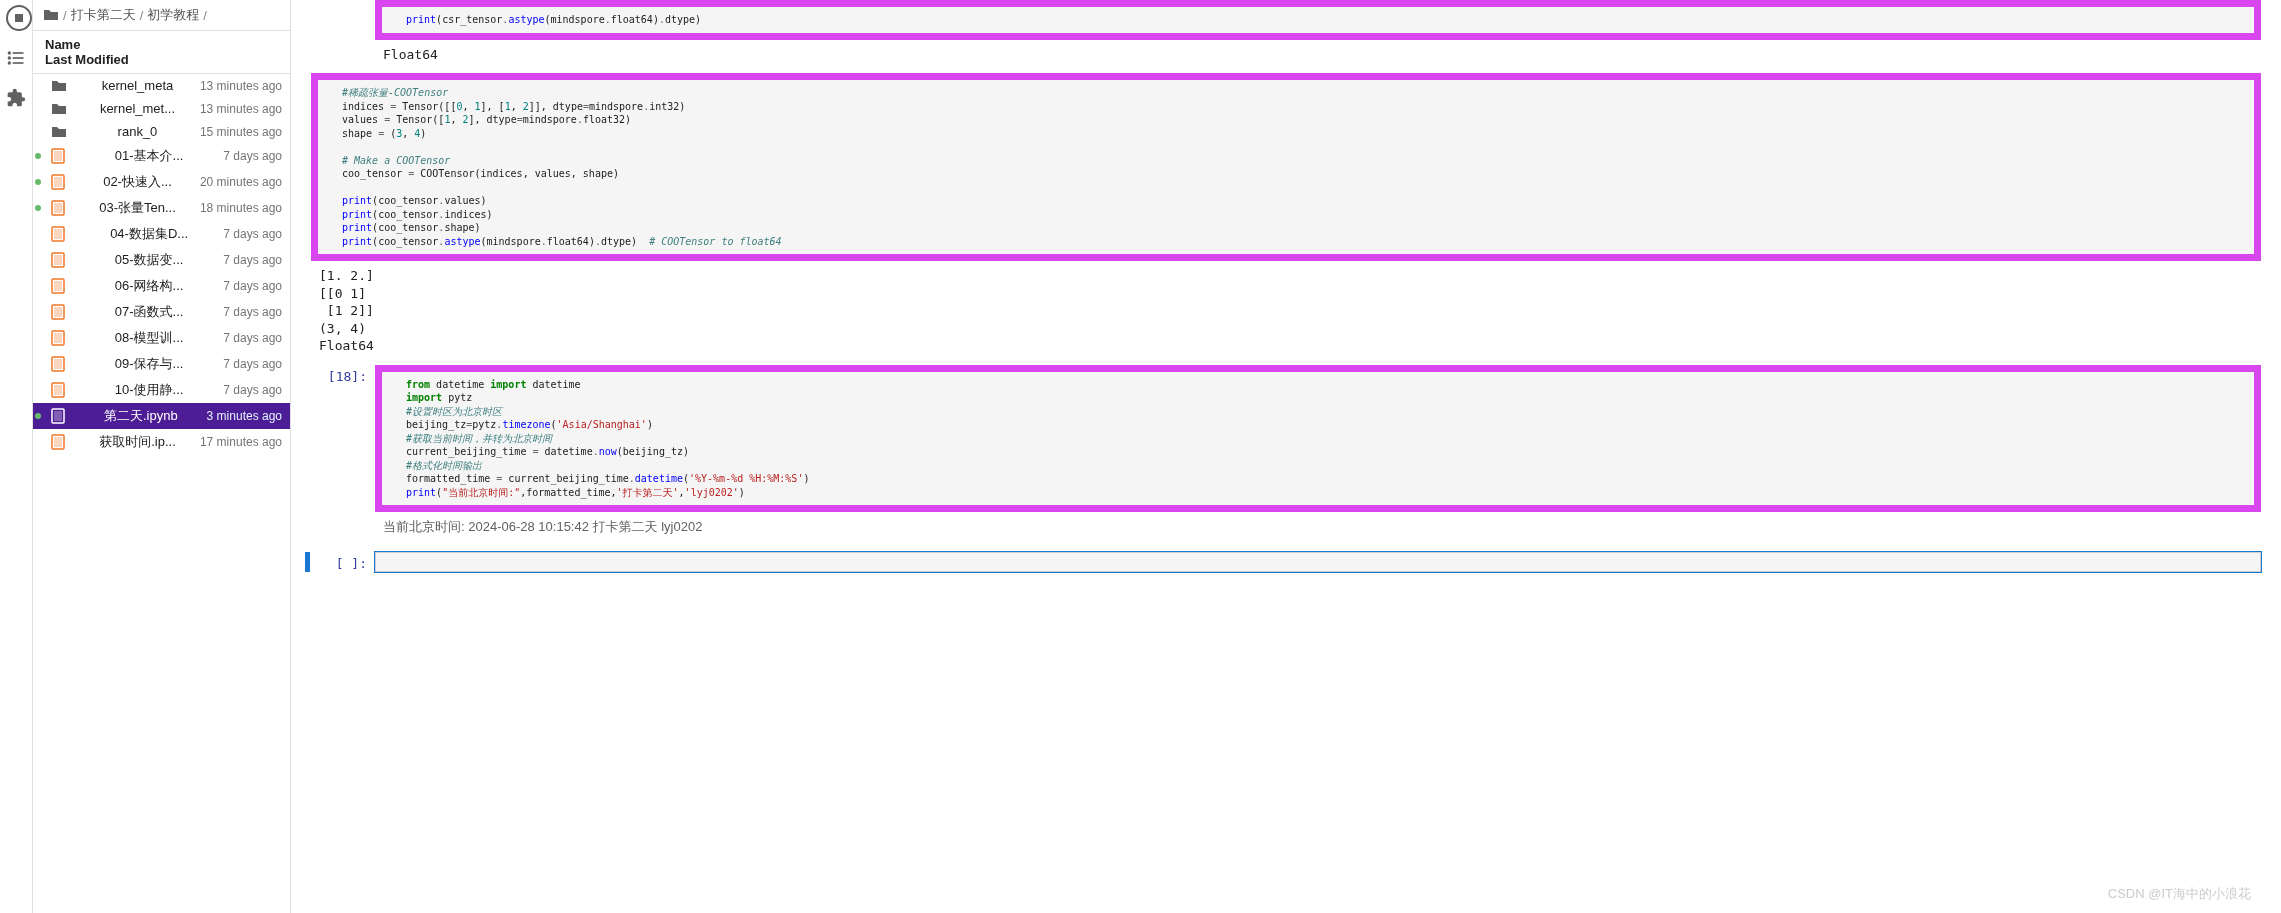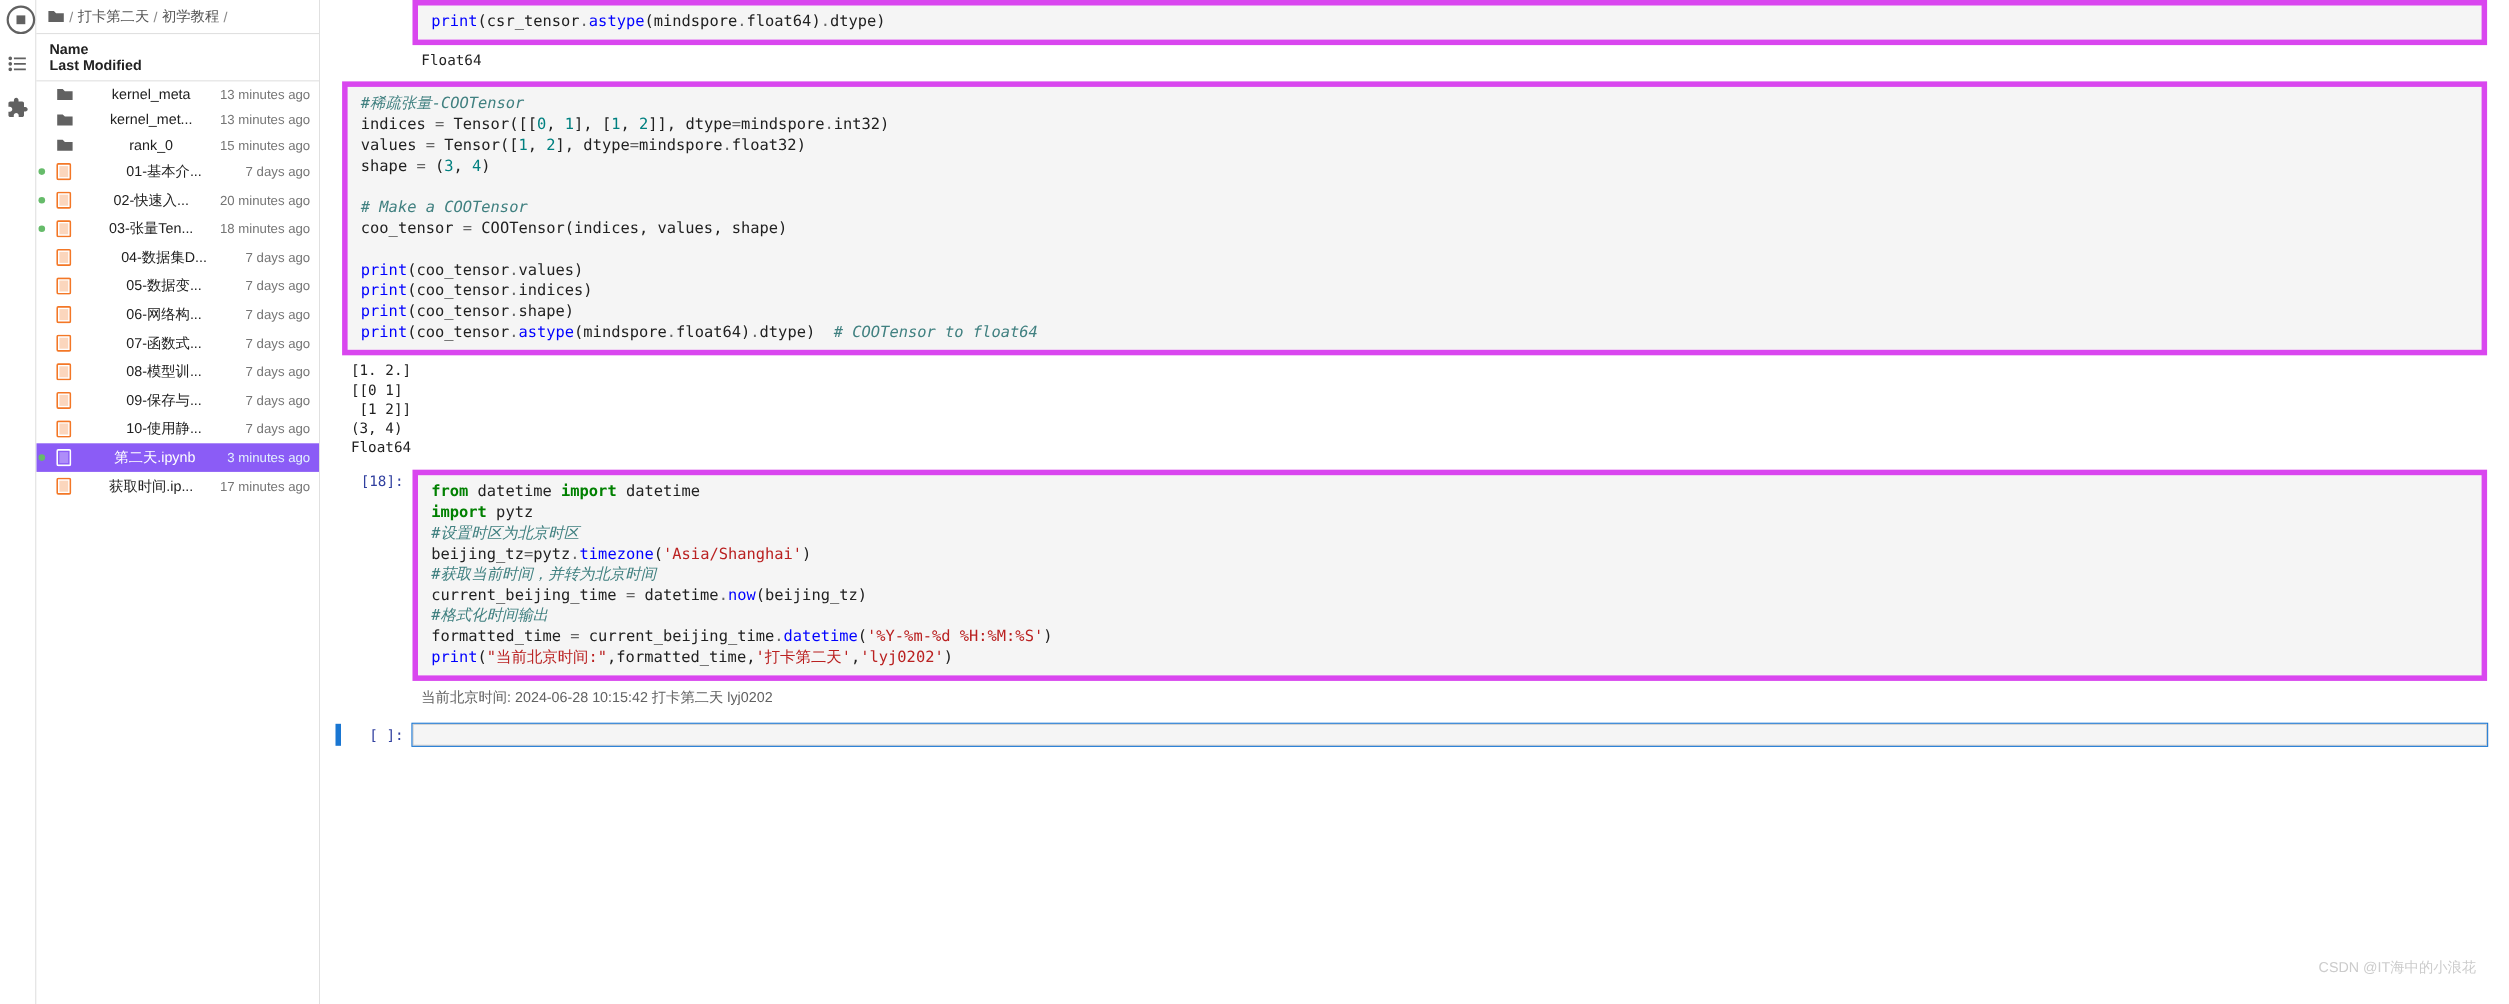--- a/index.html
+++ b/index.html
@@ -5,45 +5,45 @@
 * { margin: 0; padding: 0; box-sizing: border-box; }
 body { font-family: -apple-system, "Helvetica Neue", Arial, sans-serif; font-size: 13px; color: #212121; background: #fff; display: flex; height: 913px; width: 2281px; overflow: hidden; }
 .left-icons { width: 33px; background: #fff; border-right: 1px solid #e0e0e0; display: flex; flex-direction: column; align-items: center; padding-top: 8px; gap: 20px; }
 .left-icons .ic { width: 20px; height: 20px; color: #616161; cursor: pointer; }
 .sidebar { width: 258px; border-right: 1px solid #e0e0e0; display: flex; flex-direction: column; }
 .breadcrumb { padding: 6px 10px; border-bottom: 1px solid #e0e0e0; display: flex; align-items: center; gap: 4px; color: #555; font-size: 13px; }
 .breadcrumb .sep { color: #888; }
 .file-header { display: flex; justify-content: space-between; padding: 6px 12px; border-bottom: 1px solid #e0e0e0; font-weight: 600; font-size: 13px; flex-direction: column; }
 .file-list { flex: 1; overflow-y: auto; text-align: center; }
 .file-row { display: flex; align-items: center; padding: 4px 8px; font-size: 13px; cursor: pointer; position: relative; }
-.file-row.selected { background: #8b5cf6; color: #fff; }
+.file-row.selected { background: #4c1d95; color: #fff; }
 .file-row .dot { width: 6px; height: 6px; border-radius: 50%; background: #66bb6a; position: absolute; left: 2px; }
 .file-row .icon-wrap { width: 18px; margin-left: 10px; margin-right: 6px; display: flex; align-items: center; }
 .file-row .name { flex: 1; white-space: nowrap; overflow: hidden; text-overflow: ellipsis; }
 .file-row .time { color: #757575; font-size: 12px; white-space: nowrap; }
 .file-row.selected .time { color: #e3f2fd; }
 .folder-ic { width: 16px; height: 14px; fill: #616161; }
 .nb-ic { width: 14px; height: 16px; stroke: #f37726; fill: none; stroke-width: 1.5; }
 .file-row.selected .nb-ic { stroke: #fff; }
 .main { flex: 1; background: #fff; overflow: auto; padding: 0 20px 20px 20px; }
 .cell { display: flex; margin-bottom: 4px; }
 .prompt { width: 64px; text-align: right; padding: 4px 8px 0 0; color: #303f9f; font-family: "SFMono-Regular", Consolas, monospace; font-size: 13px; flex-shrink: 0; }
 .cell-body { flex: 1; }
-.code-area { background: #f5f5f5; padding: 6px 12px; font-family: "SFMono-Regular", Consolas, monospace; font-size: 14px; line-height: 1.35; white-space: pre; border: 5px solid #d946ef; }
+.code-area { background: #f5f5f5; padding: 6px 24px; font-family: "SFMono-Regular", Consolas, monospace; font-size: 10px; line-height: 1.35; white-space: pre; border: 7px solid #d946ef; }
 .output-area { padding: 6px 8px; font-family: "SFMono-Regular", Consolas, monospace; font-size: 13px; line-height: 1.35; white-space: pre; }
 .output-text { color: #616161; font-family: inherit; }
 .empty-input { background: #f5f5f5; border: 1px solid #cfcfcf; min-height: 20px; padding: 4px 6px; }
 .kw { color: #008000; font-weight: bold; }
 .op { color: #666; }
 .fn { color: #0000ff; }
 .num { color: #008080; }
 .str { color: #ba2121; }
 .cmt { color: #408080; font-style: italic; }
 .meth { color: #0000ff; }
-.watermark { position: fixed; right: 30px; bottom: 24px; color: #ccc; font-size: 13px; pointer-events: none; }
+.watermark { position: fixed; right: 30px; bottom: 10px; color: #ccc; font-size: 13px; pointer-events: none; }
 .stop-btn { width: 26px; height: 26px; border: 2px solid #616161; border-radius: 50%; display: flex; align-items: center; justify-content: center; margin-top: -3px; }
 .stop-btn .sq { width: 8px; height: 8px; background: #616161; }
 </style>
 </head>
 <body>
 
 <div class="left-icons">
   <div class="ic">
     <div class="stop-btn">
         <div class="sq"></div>

